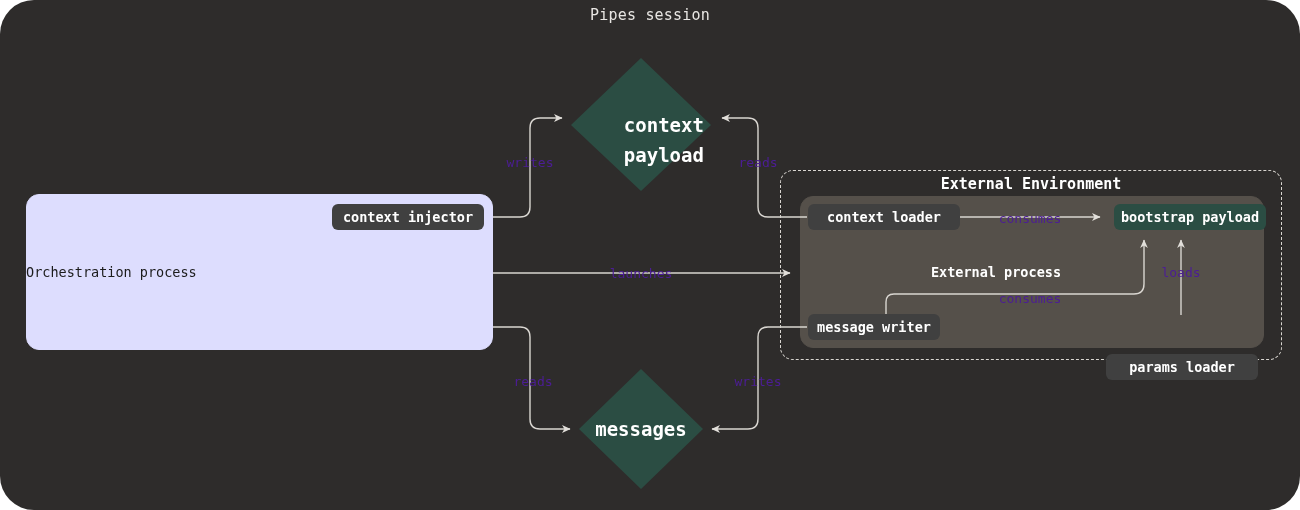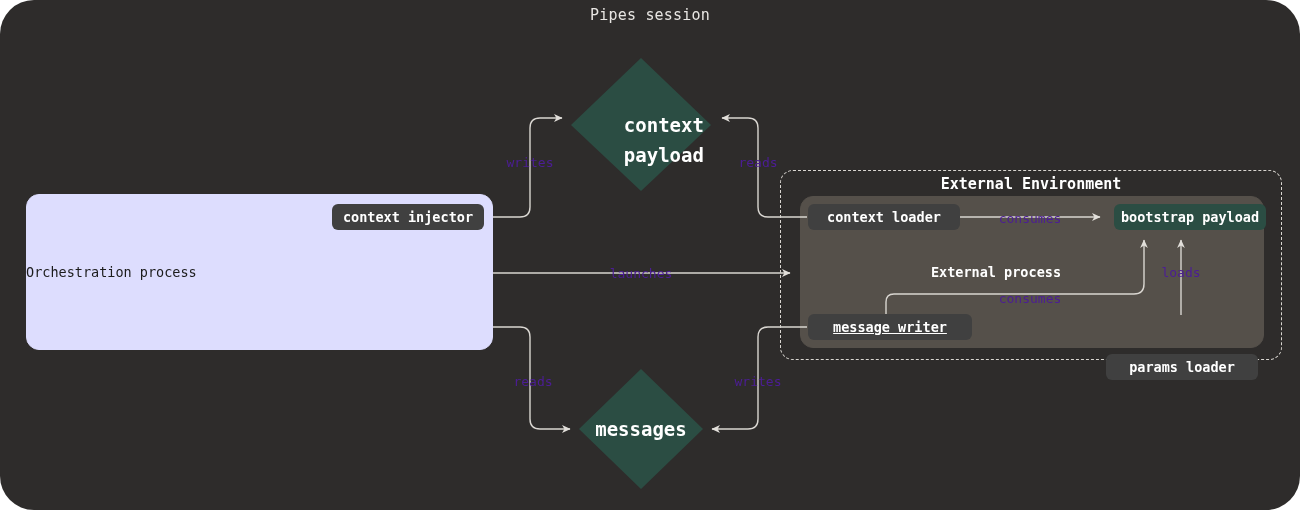--- a/index.html
+++ b/index.html
@@ -193,21 +193,21 @@
   </svg>
 
   <div class="diamond-label" style="left:571px; top:103px; width:140px;">
     <span>context</span><br>
     <span>payload</span>
   </div>
   <div class="diamond-label" style="left:571px; top:422px; width:140px;">messages</div>
 
   <div class="node pill" style="left:332px; top:204px; width:152px;">context injector</div>
   <div class="node pill" style="left:808px; top:204px; width:152px;">context loader</div>
-  <div class="node pill" style="left:808px; top:314px; width:164px;text-decoration:underline;">message writer</div>
+  <div class="node pill" style="left:808px; top:314px; width:132px;">message writer</div>
   <div class="node pill" style="left:1106px; top:314px; width:152px;margin-top:40px;">params loader</div>
   <div class="node teal-rect" style="left:1106px; top:204px; width:152px;margin-left:8px;">bootstrap payload</div>
 
   <div class="edge-label" style="left:490px; top:155px; width:80px;">writes</div>
   <div class="edge-label" style="left:718px; top:155px; width:80px;">reads</div>
   <div class="edge-label" style="left:591px; top:266px; width:100px;">launches</div>
   <div class="edge-label" style="left:493px; top:374px; width:80px;">reads</div>
   <div class="edge-label" style="left:718px; top:374px; width:80px;">writes</div>
   <div class="edge-label" style="left:984px; top:211px; width:92px;">consumes</div>
   <div class="edge-label" style="left:984px; top:291px; width:92px;">consumes</div>

